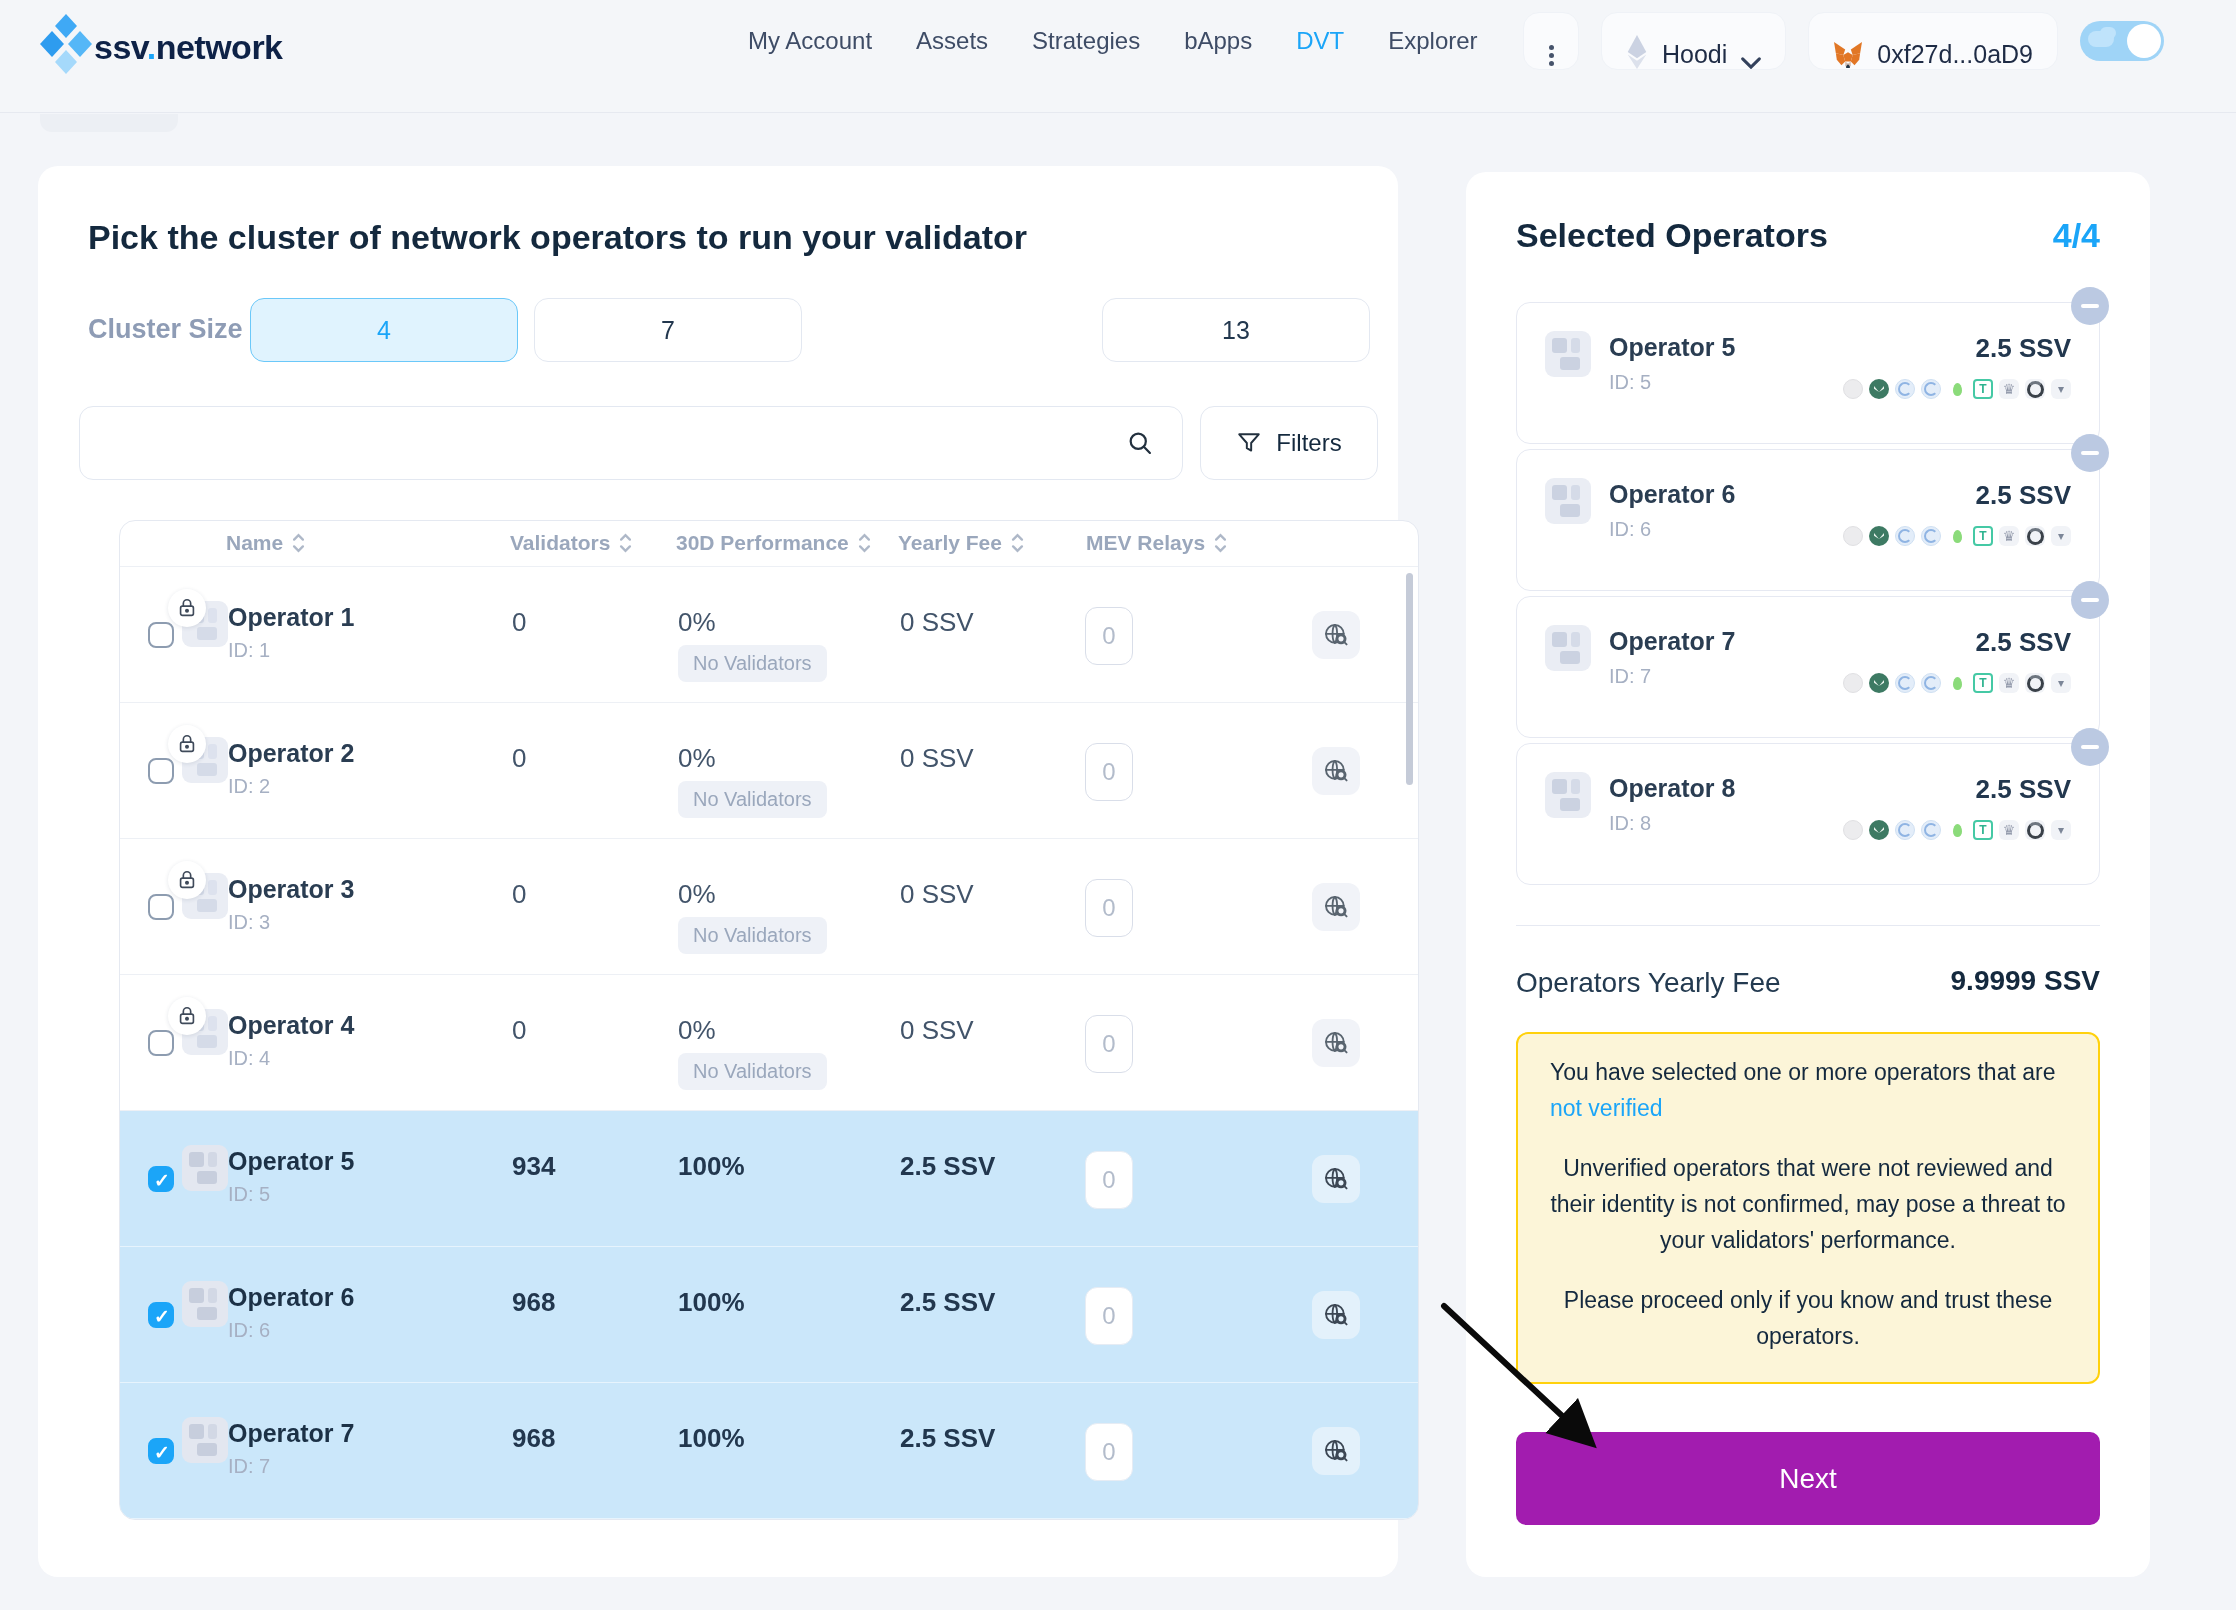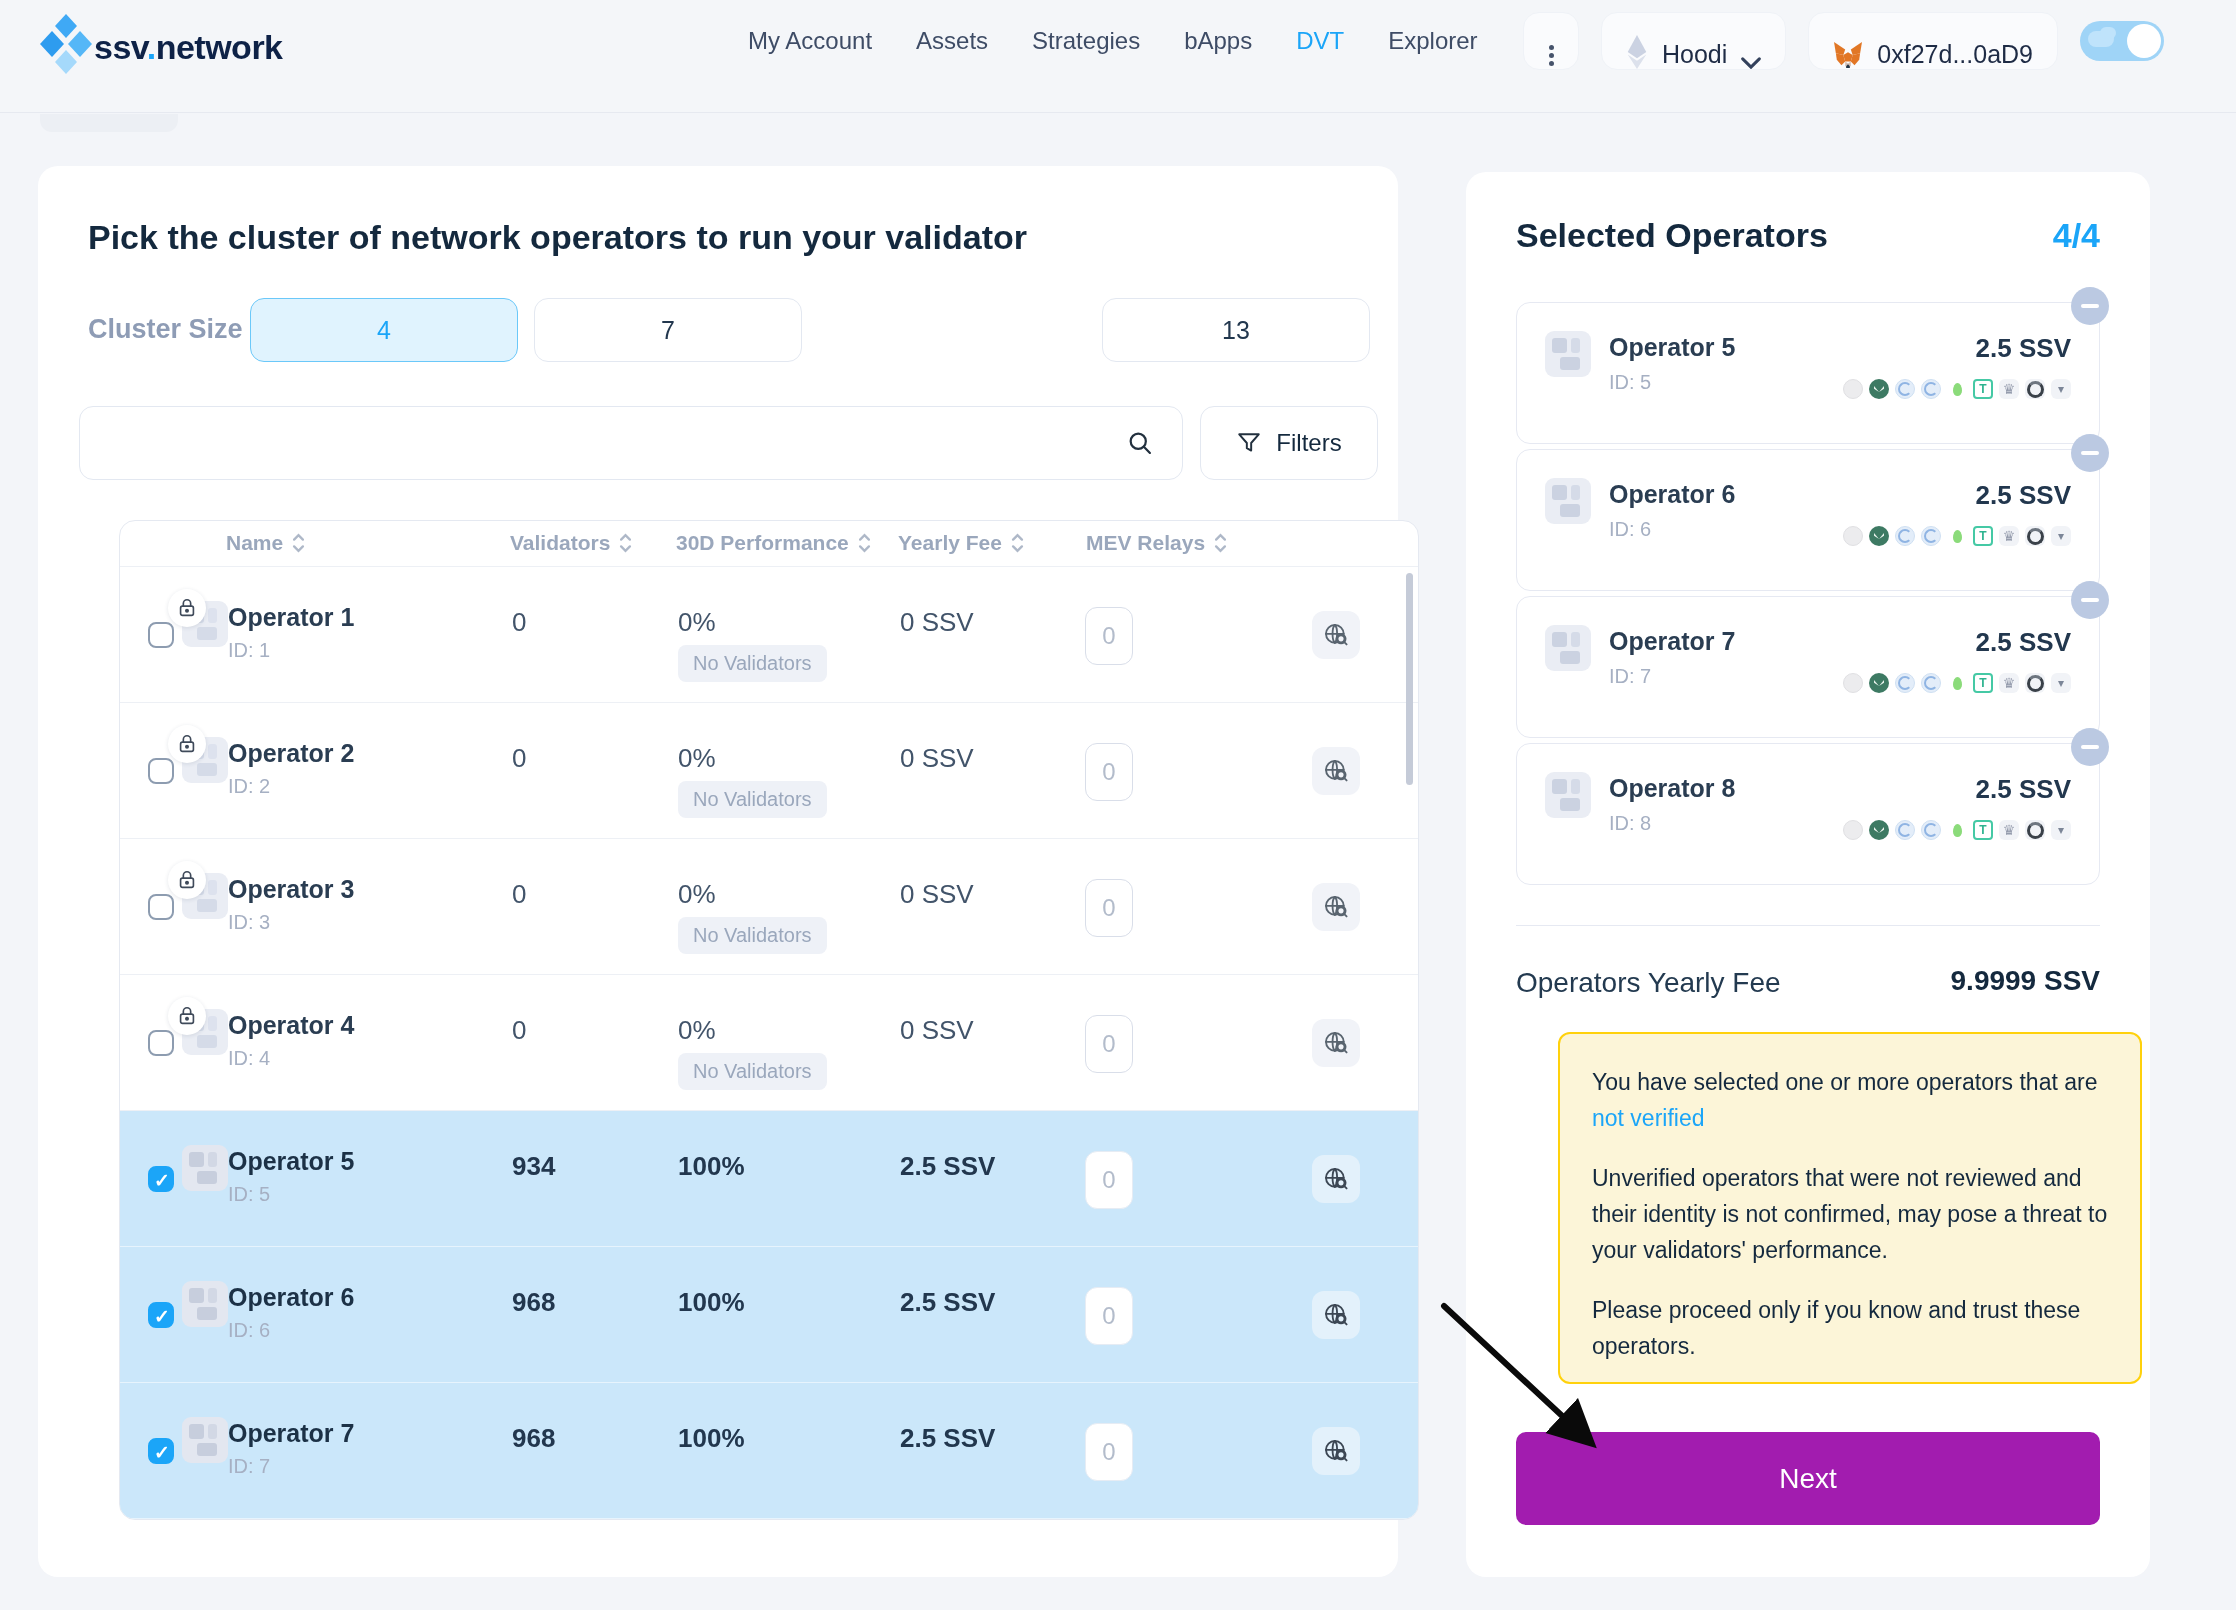--- a/index.html
+++ b/index.html
@@ -90,23 +90,23 @@
   .ri-titan-t::after { content:"T"; }
   .ri-crown { color:#959CAD; font-size:14px; }
   .ri-crown::after { content:"♛"; }
   .ri-dark-ring::after { content:""; width:11px; height:11px; border:3px solid #3A4149; border-top-color:#6E7680; border-radius:50%; }
   .ri-eagle { color:#7C8698; font-size:12px; }
   .ri-eagle::after { content:"▾"; }
 
   .sb-divider { position:absolute; left:50px; top:753px; width:584px; height:1px; background:#E6E9F2; }
   .fee-label { position:absolute; left:50px; top:795px; font-size:28px; color:#233A50; }
   .fee-value { position:absolute; right:50px; top:793px; font-size:28px; font-weight:700; color:#14293E; }
-  .warnbox { position:absolute; left:50px; top:860px; width:584px; height:352px; background:#FCF5D8; border:2px solid #FFD10C; border-radius:12px; padding:30px 32px;margin-left:42px; }
+  .warnbox { position:absolute; left:50px; top:860px; width:584px; height:352px; background:#FCF5D8; border:2px solid #FFD10C; border-radius:12px; padding:20px 32px; }
   .warnbox p { font-size:23px; line-height:36px; color:#14293E; }
-  .warnbox p + p { margin-top:24px; }
+  .warnbox p + p { margin-top:24px;text-align:center; }
   .warnbox a { color:#1BA5F8; text-decoration:none; cursor:pointer; }
   .next-btn { position:absolute; left:50px; top:1260px; width:584px; height:93px; background:#a21caf; border:none; border-radius:10px; color:#fff; font-size:28px; cursor:pointer; font-family:inherit; }
 
   .arrow-overlay { position:absolute; left:1430px; top:1292px; pointer-events:none; }
 </style>
 </head>
 <body>
 
 <div class="page">
 

